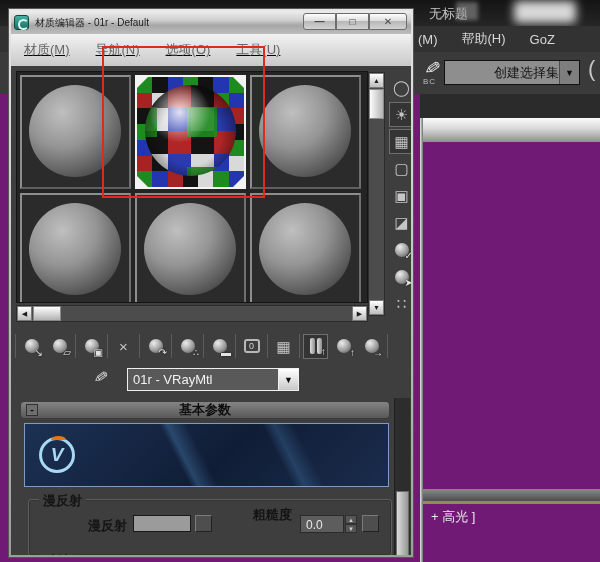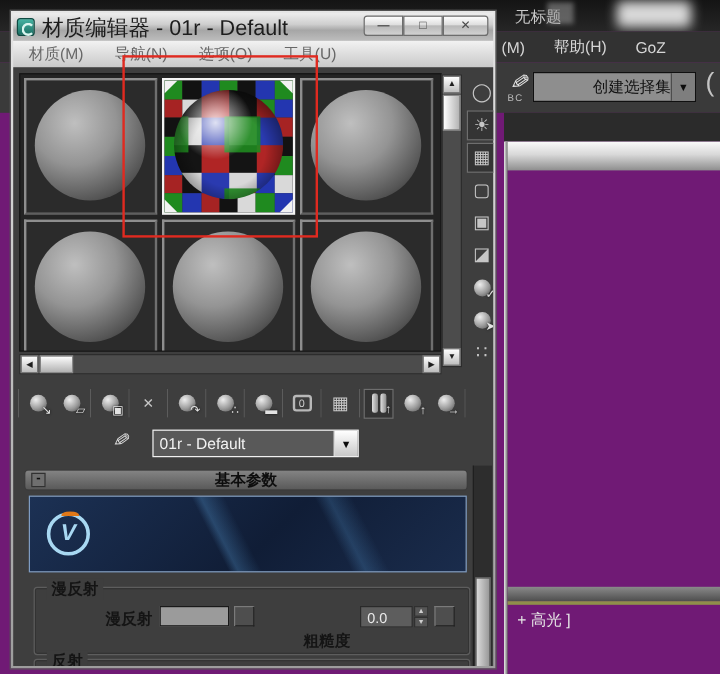--- a/index.html
+++ b/index.html
@@ -41,29 +41,29 @@
   
   .win { position:absolute; left:8px; top:8px; width:406px; height:550px; z-index:10;
          background:linear-gradient(#e6e6e6,#9d9d9d); border:1px solid #565656; padding:2px;
          display:flex; flex-direction:column; }
   .titlebar { height:23px; background:linear-gradient(#ededed,#cfcfcf 40%,#a6a6a6 62%,#bdbdbd);
               display:flex; align-items:center; position:relative; }
   .appicon { width:15px; height:15px; margin:0 6px 0 3px; border-radius:3px;
              background:linear-gradient(#45b3a2,#1c6f64); border:1px solid #0f4a42; position:relative; }
   .appicon::after { content:""; position:absolute; left:3px; top:3px; width:7px; height:7px;
                     border:2px solid #d9f5ef; border-radius:50%; border-right-color:transparent; }
-  .title { font-size:18px; color:#1d1d1d; }
+  .title { font-size:10px; color:#1d1d1d; }
   .caps { position:absolute; right:4px; top:2px; display:flex; }
   .cap { width:33px; height:17px; border:1px solid #6d6d6d;
          background:linear-gradient(#fefefe,#dedede 45%,#b8b8b8 50%,#d2d2d2);
          display:flex; align-items:center; justify-content:center;
          font-size:10px; color:#474747; font-weight:bold; }
   .cap:first-child { border-radius:3px 0 0 3px; }
   .cap:last-child  { border-radius:0 3px 3px 0; width:38px; }
-  .menubar { height:22px; background:linear-gradient(#f2f2f2,#c9c9c9); display:flex; align-items:center; }
+  .menubar { height:32px; background:linear-gradient(#f2f2f2,#c9c9c9); display:flex; align-items:center;text-decoration:underline; }
   .menubar span { padding:0 13px; font-size:13px; color:#676767; white-space:nowrap; }
   .client { flex:1; position:relative; background:#3e3e3e; overflow:hidden; }
 
   
   .slots { position:absolute; left:5px; top:5px; width:352px; height:232px; background:#242424;
            border:1px solid #151515; overflow:hidden; }
   .slot { position:absolute; width:111px; height:114px; border:2px solid #8e8e8e;
           border-bottom-color:#5f5f5f; border-right-color:#6f6f6f; background:#2b2b2b; overflow:hidden; }
   .slot.sel { border:2px solid #f4f4f4; }
   .gsphere { position:absolute; left:7px; top:8px; width:92px; height:92px; border-radius:50%;
@@ -391,21 +391,21 @@
           </div>
           <div class="tool">
             <span class="ball"></span>
             <span class="ov">→</span>
           </div>
           <div class="sep"></div>
         </div>
 
       <span class="dropper">✎</span>
       <div class="mcombo">
-        <span class="txt">01r - Default</span>
+        <span class="txt">01r - VRayMtl</span>
         <span class="arr">▼</span>
       </div>
 
       <div class="rollout">
         <span class="minusbox">-</span>
         <span>基本参数</span>
       </div>
 
       <div class="banner">
         <div class="logo">
@@ -414,21 +414,21 @@
             <span class="v">V</span>
           </span>
         </div>
       </div>
 
       <div class="pgroup g-diffuse">
         <span class="legend">漫反射</span>
         <span class="plabel" style="left:59px;top:17px;">漫反射</span>
         <div class="swatch sw-diffuse" style="left:104px;top:15px;"></div>
         <div class="mapbtn" style="left:166px;top:15px;"></div>
-        <span class="plabel" style="left:224px;top:35px;">粗糙度</span>
+        <span class="plabel" style="left:224px;top:6px;">粗糙度</span>
         <div class="numfield" style="left:271px;top:15px;">0.0</div>
         <div class="spin" style="left:316px;top:15px;">
           <span>▲</span>
           <span>▼</span>
         </div>
         <div class="mapbtn" style="left:333px;top:15px;"></div>
       </div>
 
       <div class="pgroup g-reflect">
         <span class="legend">反射</span>

